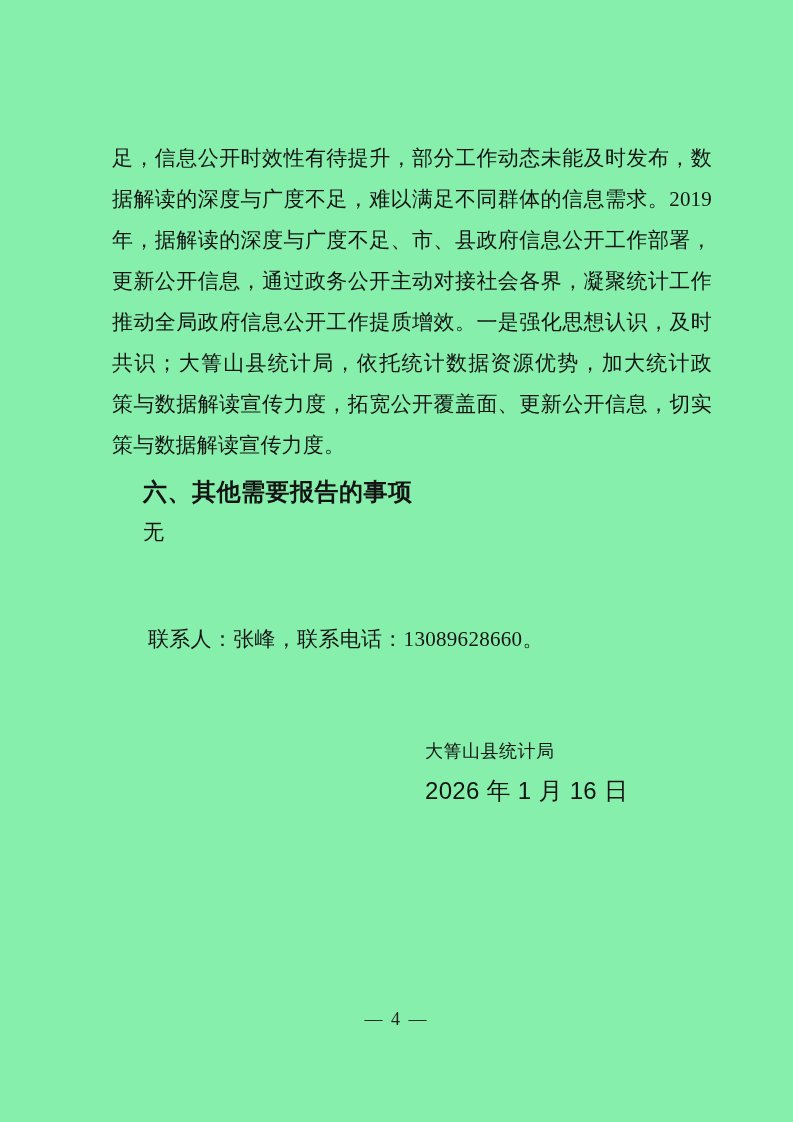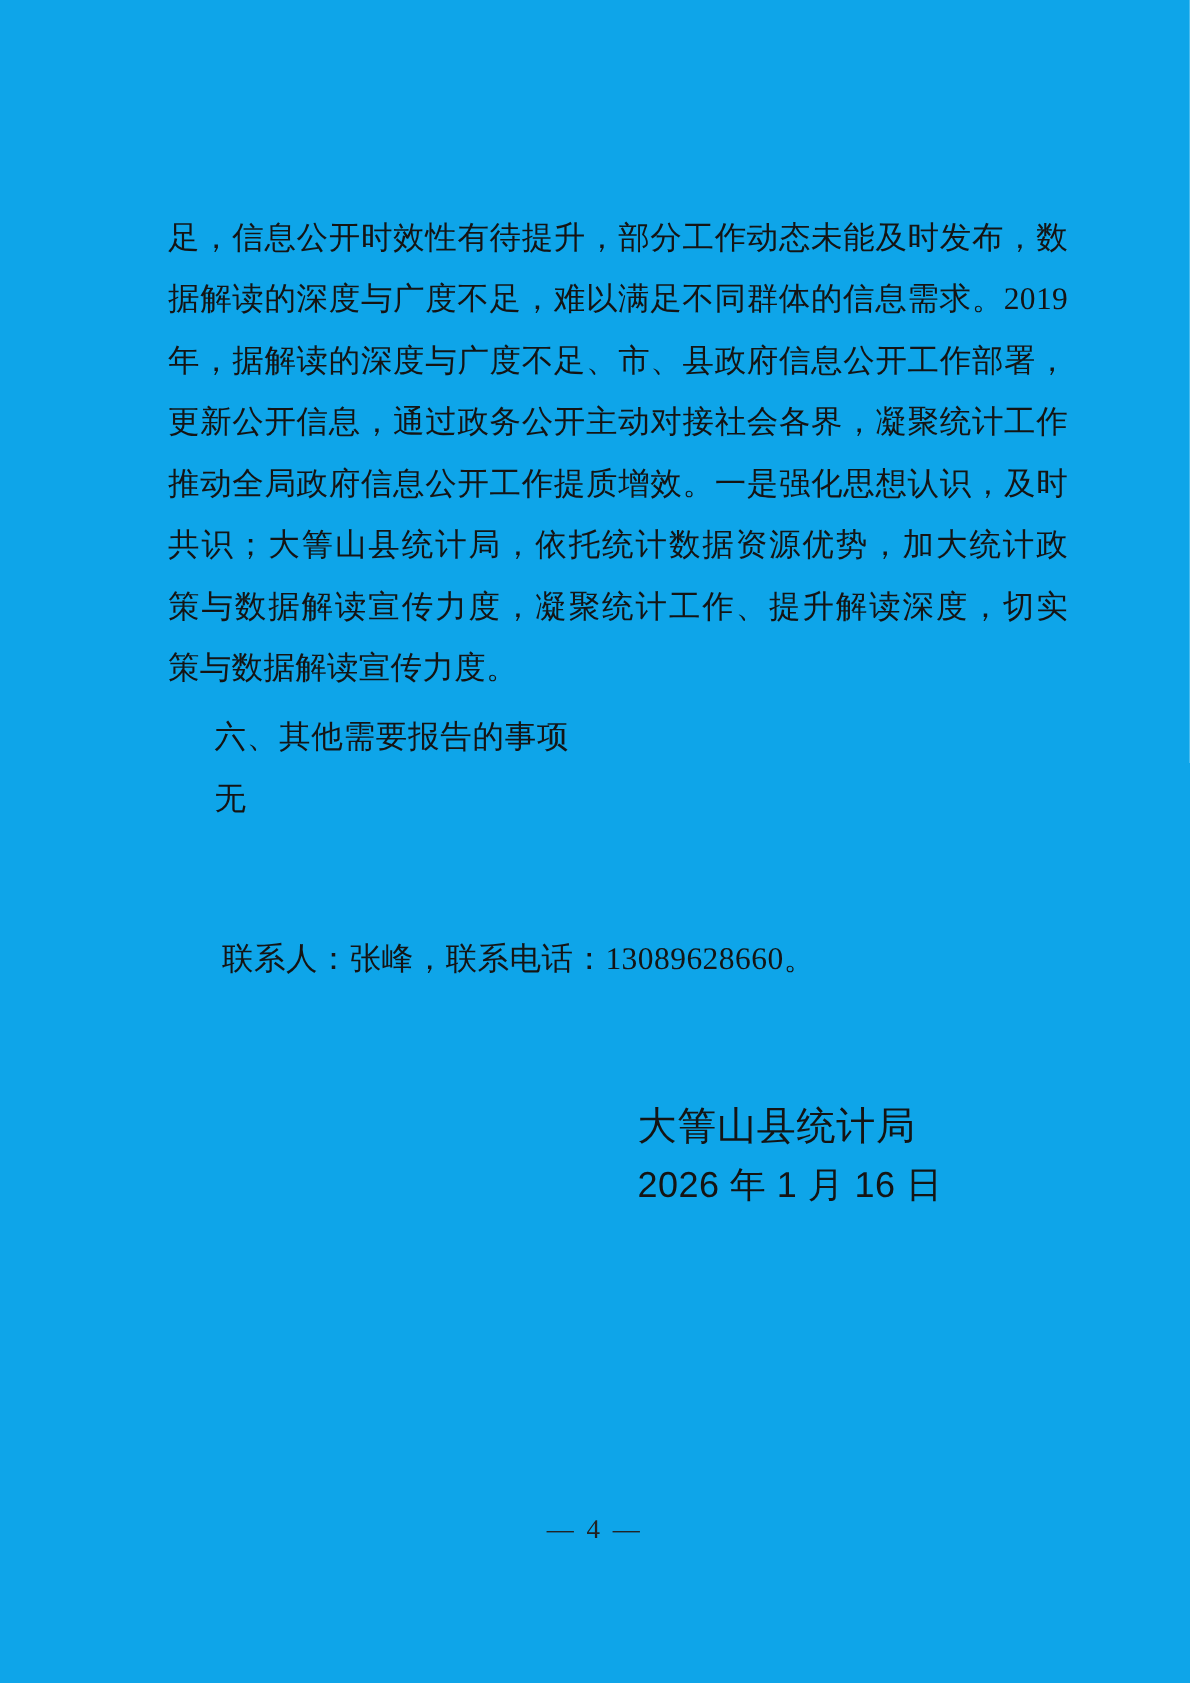--- a/index.html
+++ b/index.html
@@ -8,21 +8,21 @@
     height: 1122px;
     background: #ffffff;
     position: relative;
     overflow: hidden;
     color: #141414;
     font-family: "Liberation Serif", "DejaVu Serif", serif;
   }
   .page {
     position: absolute;
     inset: 0;
-    background: #0ea5e9;
+    background: #86efac;
     padding-left: 32px;
   }
   .content {
     position: absolute;
     left: 112px;
     top: 138px;
     width: 600px;
   }
   .body-line {
     font-size: 21px;
@@ -33,43 +33,43 @@
     white-space: nowrap;
   }
   .body-line.last {
     text-align-last: left;
     white-space: normal;
   }
   .section-heading {
     margin-top: 5px;
     padding-left: 31px;
     font-family: "Liberation Sans", "DejaVu Sans", sans-serif;
-    font-weight: 400;
-    font-size: 21px;
+    font-weight: 700;
+    font-size: 24px;
     line-height: 41px;
     letter-spacing: 0.5px;
   }
   .section-body {
     padding-left: 31px;
     font-size: 21px;
     line-height: 41px;
   }
   .contact-line {
     margin-top: 66px;
     padding-left: 36px;
     font-size: 21px;
     line-height: 41px;
     letter-spacing: 0.3px;
   }
   .signature-block {
     margin-top: 71px;
     padding-left: 313px;
   }
   .signatory-name {
-    font-size: 26px;
+    font-size: 18px;
     line-height: 40px;
     letter-spacing: 0.5px;
   }
   .signature-date {
     font-family: Liberation Sans, sans-serif;
     font-size: 24px;
     line-height: 40px;
     letter-spacing: 0.3px;
   }
   .page-footer {
@@ -90,21 +90,21 @@
 <div class="page">
   <div class="content">
 
     <div class="paragraph">
       <div class="body-line">足，信息公开时效性有待提升，部分工作动态未能及时发布，数</div>
       <div class="body-line">据解读的深度与广度不足，难以满足不同群体的信息需求。2019</div>
       <div class="body-line">年，据解读的深度与广度不足、市、县政府信息公开工作部署，</div>
       <div class="body-line">更新公开信息，通过政务公开主动对接社会各界，凝聚统计工作</div>
       <div class="body-line">推动全局政府信息公开工作提质增效。一是强化思想认识，及时</div>
       <div class="body-line">共识；大箐山县统计局，依托统计数据资源优势，加大统计政</div>
-      <div class="body-line">策与数据解读宣传力度，凝聚统计工作、提升解读深度，切实</div>
+      <div class="body-line">策与数据解读宣传力度，拓宽公开覆盖面、更新公开信息，切实</div>
       <div class="body-line last">策与数据解读宣传力度。</div>
     </div>
 
     <div class="section-heading">六、其他需要报告的事项</div>
 
     <div class="section-body">无</div>
 
     <div class="contact-line">联系人：张峰，联系电话：13089628660。</div>
 
     <div class="signature-block">

